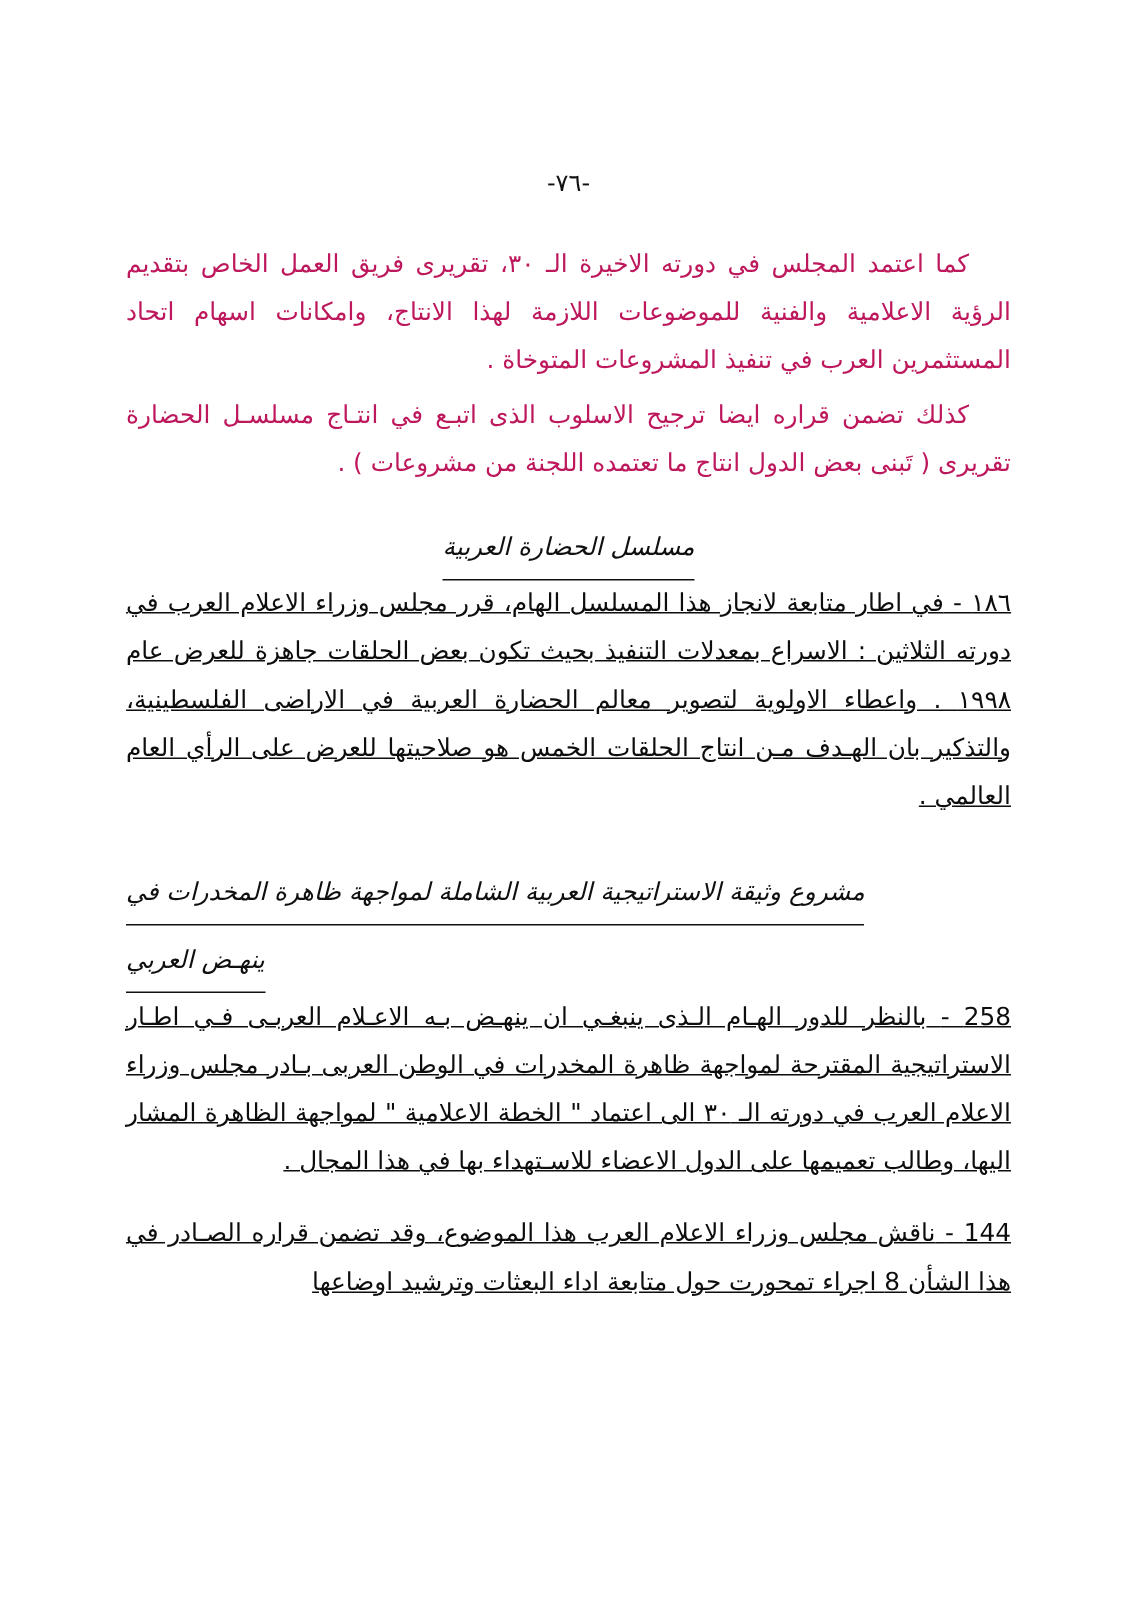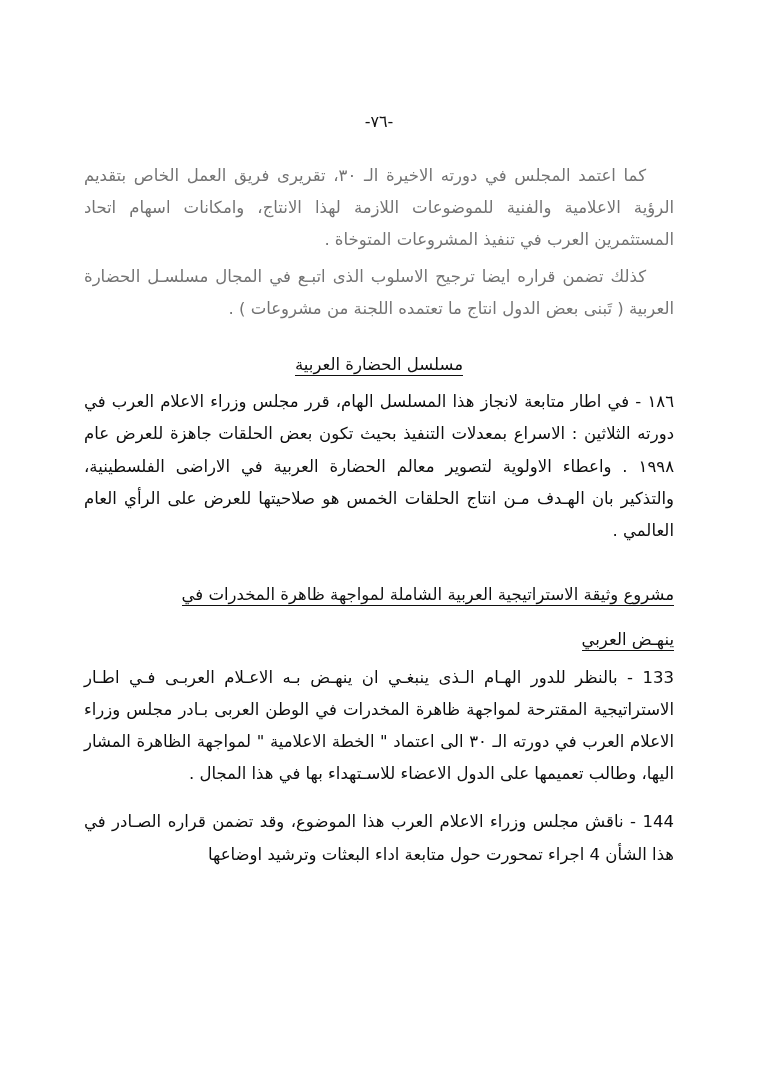--- a/index.html
+++ b/index.html
@@ -41,79 +41,81 @@
     left: 84px;
     direction: rtl;
     text-align: justify;
   }
   p.para {
     margin: 0 0 4px 0;
     font-size: 16.5px;
     line-height: 1.95;
     text-align: justify;
     text-justify: inter-word;
-    color: #737373;
+    color: #be185d;
   }
   p.indent {
     text-indent: 28px;
   }
   .heading {
     margin: 14px 0 2px 0;
     font-size: 16.5px;
     line-height: 1.9;
     text-align: center;
     color: #0f0f0f;
   }
   .heading span.u {
     border-bottom: 1px solid #111;
-    padding-bottom: 1px;
+    padding-bottom: 12px;
+    font-style: italic;
   }
   .heading-wide {
-    text-align: right;
+    text-align: left;
   }
   .numbered {
     font-size: 16.5px;
     line-height: 1.95;
     margin: 6px 0 4px 0;
     text-align: justify;
+    text-decoration: underline;
   }
   .spacer-sm { height: 6px; }
   .spacer-md { height: 14px; }
 </style>
 </head>
 <body>
 
 <div class="page">
 
   <div class="page-number">-٧٦-</div>
 
   <div class="content">
 
     <p class="para indent">كما اعتمد المجلس في دورته الاخيرة الـ ٣٠، تقريرى فريق العمل الخاص بتقديم الرؤية الاعلامية والفنية للموضوعات اللازمة لهذا الانتاج، وامكانات اسهام اتحاد المستثمرين العرب في تنفيذ المشروعات المتوخاة .</p>
 
-    <p class="para indent">كذلك تضمن قراره ايضا ترجيح الاسلوب الذى اتبـع في المجال مسلسـل الحضارة العربية ( تَبنى بعض الدول انتاج ما تعتمده اللجنة من مشروعات ) .</p>
+    <p class="para indent">كذلك تضمن قراره ايضا ترجيح الاسلوب الذى اتبـع في انتـاج مسلسـل الحضارة تقريرى ( تَبنى بعض الدول انتاج ما تعتمده اللجنة من مشروعات ) .</p>
 
     <div class="spacer-sm"></div>
 
     <div class="heading">
       <span class="u">مسلسل الحضارة العربية</span>
     </div>
 
     <p class="numbered"><span>١٨٦ -</span> <span>في اطار متابعة لانجاز هذا المسلسل الهام، قرر مجلس وزراء الاعلام العرب في دورته الثلاثين : الاسراع بمعدلات التنفيذ بحيث تكون بعض الحلقات جاهزة للعرض عام ١٩٩٨ . واعطاء الاولوية لتصوير معالم الحضارة العربية في الاراضى الفلسطينية، والتذكير بان الهـدف مـن انتاج الحلقات الخمس هو صلاحيتها للعرض على الرأي العام العالمي .</span></p>
 
     <div class="spacer-md"></div>
 
     <div class="heading heading-wide">
       <span class="u">مشروع وثيقة الاستراتيجية العربية الشاملة لمواجهة ظاهرة المخدرات في</span>
     </div>
     <div class="heading heading-wide">
       <span class="u">ينهـض العربي</span>
     </div>
 
-    <p class="numbered"><span>133 -</span> <span>بالنظر للدور الهـام الـذى ينبغـي ان ينهـض بـه الاعـلام العربـى فـي اطـار الاستراتيجية المقترحة لمواجهة ظاهرة المخدرات في الوطن العربى بـادر مجلس وزراء الاعلام العرب في دورته الـ ٣٠ الى اعتماد " الخطة الاعلامية " لمواجهة الظاهرة المشار اليها، وطالب تعميمها على الدول الاعضاء للاسـتهداء بها في هذا المجال .</span></p>
+    <p class="numbered"><span>258 -</span> <span>بالنظر للدور الهـام الـذى ينبغـي ان ينهـض بـه الاعـلام العربـى فـي اطـار الاستراتيجية المقترحة لمواجهة ظاهرة المخدرات في الوطن العربى بـادر مجلس وزراء الاعلام العرب في دورته الـ ٣٠ الى اعتماد " الخطة الاعلامية " لمواجهة الظاهرة المشار اليها، وطالب تعميمها على الدول الاعضاء للاسـتهداء بها في هذا المجال .</span></p>
 
     <div class="spacer-sm"></div>
 
 
-    <p class="numbered"><span>144 -</span> <span>ناقش مجلس وزراء الاعلام العرب هذا الموضوع، وقد تضمن قراره الصـادر في هذا الشأن 4 اجراء تمحورت حول متابعة اداء البعثات وترشيد اوضاعها</span></p>
+    <p class="numbered"><span>144 -</span> <span>ناقش مجلس وزراء الاعلام العرب هذا الموضوع، وقد تضمن قراره الصـادر في هذا الشأن 8 اجراء تمحورت حول متابعة اداء البعثات وترشيد اوضاعها</span></p>
 
   </div>
 </div>
 
 </body></html>

